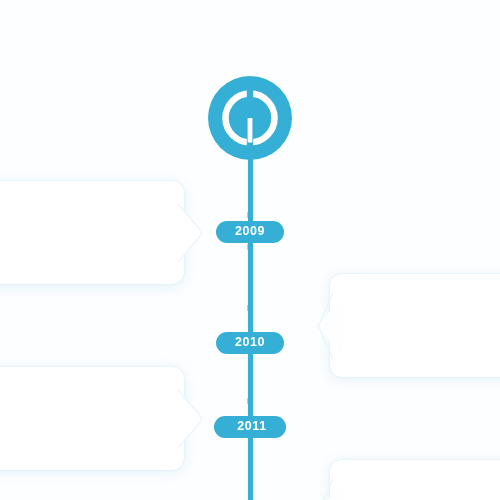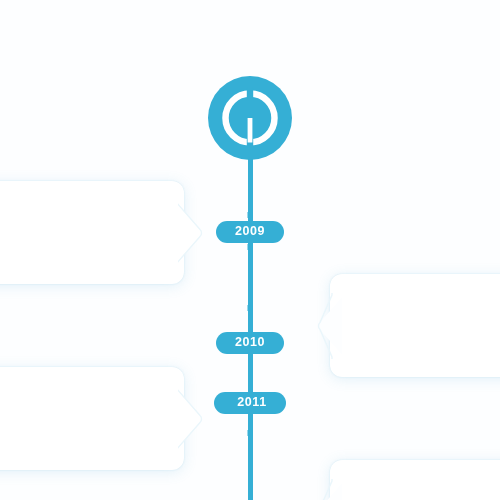--- a/index.html
+++ b/index.html
@@ -167,21 +167,21 @@
 
   <div class="tick" style="top:212px;"></div>
   <div class="year-pill" style="top:221px;">2009</div>
   <div class="tick" style="top:244px;"></div>
 
   <div class="tick" style="top:305px;"></div>
   <div class="year-pill" style="top:332px;">2010</div>
   <div class="tick" style="top:337px;"></div>
 
   <div class="tick" style="top:398px;"></div>
-  <div class="year-pill" style="top:392px;padding-left:20px;">2011</div>
+  <div class="year-pill" style="top:416px;padding-left:20px;">2011</div>
   <div class="tick" style="top:430px;"></div>
 
   <div class="logo">
     <svg width="84" height="84" viewBox="0 0 84 84">
 
       <path d="M42 17.5 A24.5 24.5 0 0 0 42 66.5" fill="none" stroke="#ffffff" stroke-width="6.5" stroke-linecap="butt"></path>
       <path d="M42 17.5 A24.5 24.5 0 0 1 42 66.5" fill="none" stroke="#ffffff" stroke-width="6.5" stroke-linecap="butt"></path>
 
       <rect x="38.8" y="12" width="6.4" height="13" fill="#35afd5"></rect>
       <rect x="38.8" y="59" width="6.4" height="13" fill="#35afd5"></rect>

